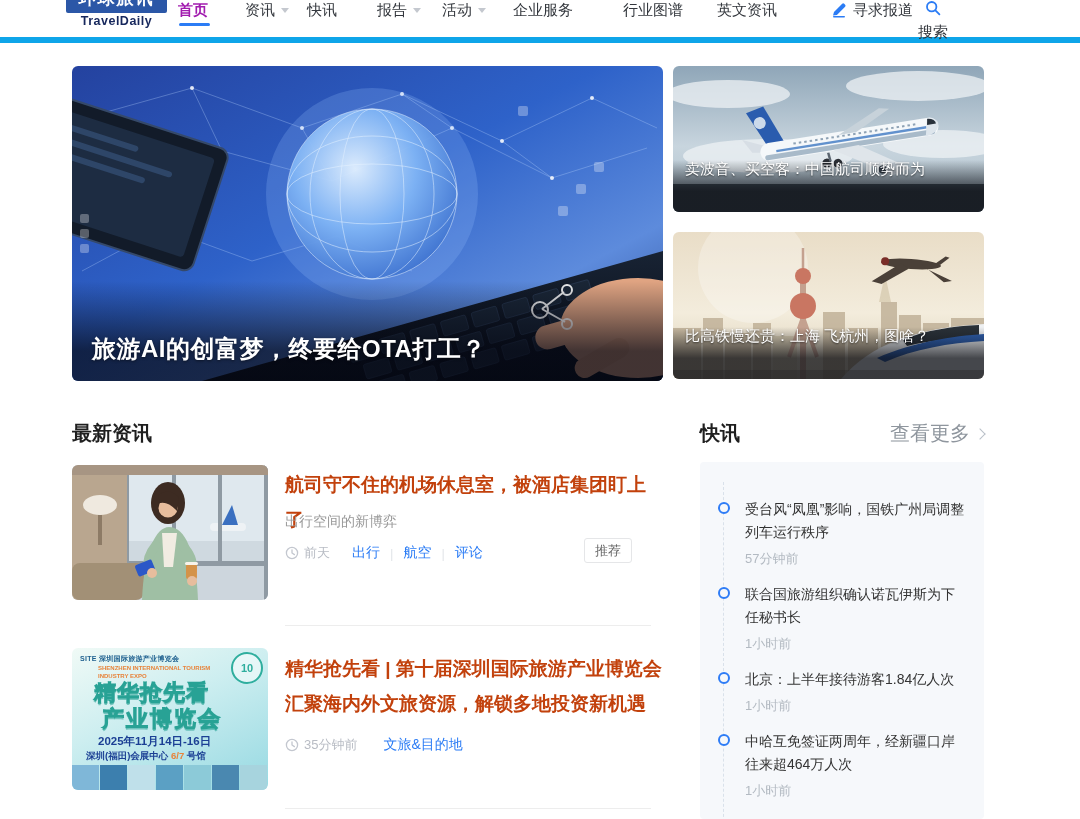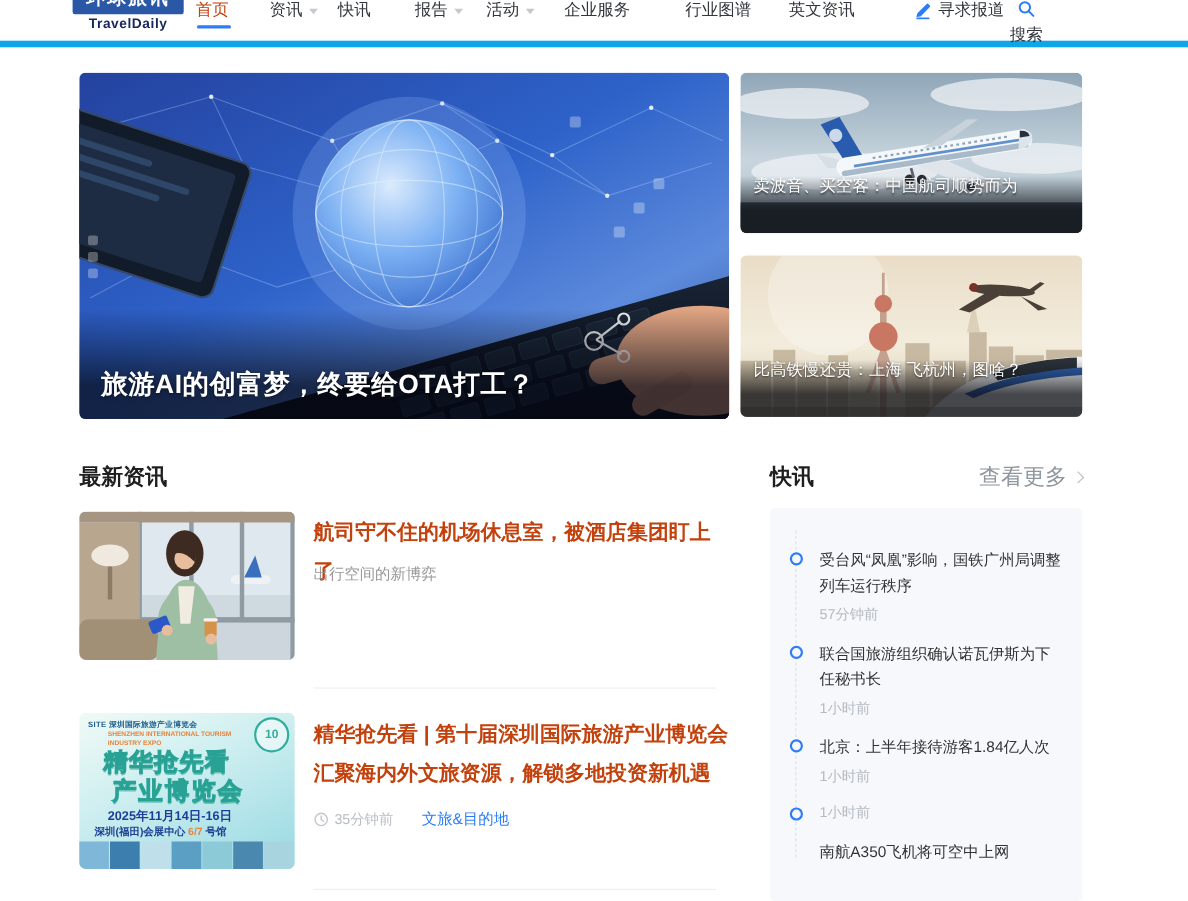--- a/index.html
+++ b/index.html
@@ -6,21 +6,21 @@
   .page{position:relative;width:1080px;height:819px;overflow:hidden;background:#fff;
         font-family:"Liberation Sans","DejaVu Sans",sans-serif;color:#222;}
   .abs{position:absolute;}
 
   
   .header{position:absolute;top:0;left:0;width:1080px;height:37px;background:#fff;border-bottom:6px solid #0ea5e9;z-index:20;}
   .logo-box{position:absolute;left:66px;top:-15px;width:101px;height:28px;background:#2b57a7;border-radius:2px;
             color:#fff;font-weight:bold;font-size:17px;letter-spacing:2px;text-align:center;line-height:28px;}
   .logo-en{position:absolute;left:66px;top:14px;width:101px;text-align:center;font-size:12.5px;font-weight:bold;color:#16275c;letter-spacing:.5px;}
   .nav-item{position:absolute;top:0;font-size:15px;color:#33373d;line-height:19px;white-space:nowrap;cursor:pointer;display:flex;align-items:center;}
-  .nav-item.active{color:#c2410c;font-weight:normal;}
+  .nav-item.active{color:#a21caf;font-weight:bold;}
   .nav-underline{position:absolute;left:179px;top:23px;width:31px;height:3px;border-radius:2px;background:#2b7cf5;}
   .caret{width:0;height:0;border-left:4px solid transparent;border-right:4px solid transparent;border-top:5px solid #c4c8cf;margin-left:6px;margin-top:2px;}
   .hdr-action{position:absolute;top:0;display:flex;align-items:center;gap:6px;font-size:15px;color:#33373d;line-height:19px;cursor:pointer;}
 
   
   .hero{position:absolute;left:72px;top:66px;width:591px;height:315px;border-radius:6px;overflow:hidden;cursor:pointer;}
   .hero svg{display:block;}
   .hero-cap{position:absolute;left:0;right:0;bottom:0;height:100px;background:linear-gradient(180deg,rgba(5,8,20,0) 0%,rgba(5,8,20,.72) 70%);
             display:flex;align-items:flex-end;padding:0 20px 16px 20px;box-sizing:border-box;}
   .hero-title{color:#fff;font-size:24px;font-weight:bold;letter-spacing:.5px;text-shadow:0 1px 3px rgba(0,0,0,.5);}
@@ -360,20 +360,36 @@
         <circle cx="80" cy="108" r="5" fill="#e7bd9d"></circle>
         <path d="M110,80 Q122,92 120,104" stroke="#9fbfa4" stroke-width="9" fill="none" stroke-linecap="round"></path>
         <rect x="114" y="99" width="11" height="15" rx="2" fill="#d98e3f" opacity="0.9"></rect>
         <rect x="113" y="97" width="13" height="3" rx="1.5" fill="#f7f3ea"></rect>
         <circle cx="120" cy="116" r="5" fill="#e7bd9d"></circle>
       </g>
     </svg>
   </div>
   <div class="news-title" style="top:467px;">航司守不住的机场休息室，被酒店集团盯上了</div>
   <div class="news-sub" style="top:513px;">出行空间的新博弈</div>
+  <div class="news-meta" style="top:544px;">
+    <span class="meta-time">
+      <svg width="14" height="14" viewBox="0 0 14 14">
+        <circle cx="7" cy="7" r="5.6" fill="none" stroke="#c3c7cf" stroke-width="1.3"></circle>
+        <path d="M7 3.8 V7 L9.4 8.6" fill="none" stroke="#c3c7cf" stroke-width="1.3" stroke-linecap="round"></path>
+      </svg>
+      <span>前天</span>
+    </span>
+    <span style="width:22px;"></span>
+    <span class="tag">出行</span>
+    <span class="pipe">|</span>
+    <span class="tag">航空</span>
+    <span class="pipe">|</span>
+    <span class="tag">评论</span>
+    <span class="badge">推荐</span>
+  </div>
 
   <div class="divider" style="top:625px;"></div>
 
   <div class="news-img" style="top:648px;height:142px;">
     <div class="poster">
       <span class="p-site">SITE 深圳国际旅游产业博览会</span>
       <span class="p-en">SHENZHEN INTERNATIONAL TOURISM INDUSTRY EXPO</span>
       <span class="p-t1">精华抢先看</span>
       <span class="p-t2">产业博览会</span>
       <span class="p-date">2025年11月14日-16日</span>
@@ -421,20 +437,21 @@
         <div class="qtext">联合国旅游组织确认诺瓦伊斯为下任秘书长</div>
         <div class="qtime">1小时前</div>
       </div>
       <div class="qitem">
         <span class="qdot"></span>
         <div class="qtext">北京：上半年接待游客1.84亿人次</div>
         <div class="qtime">1小时前</div>
       </div>
       <div class="qitem">
         <span class="qdot"></span>
+        <div class="qtext">中哈互免签证两周年，经新疆口岸往来超464万人次</div>
         <div class="qtime">1小时前</div>
       </div>
       <div class="qitem">
 
         <div class="qtext">南航A350飞机将可空中上网</div>
       </div>
     </div>
   </div>
 
 </div>

